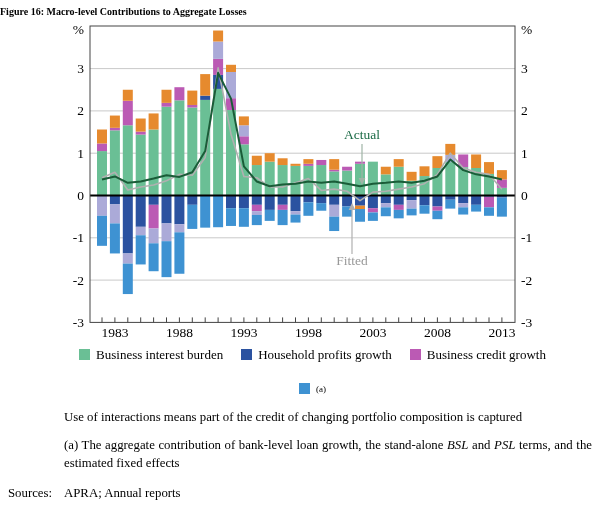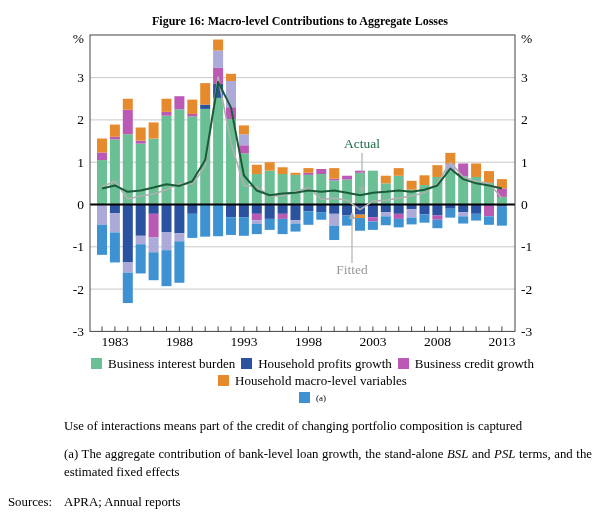--- a/index.html
+++ b/index.html
@@ -5,35 +5,35 @@
   html,body{margin:0;padding:0;background:#ffffff;}
   .figure{
     position:relative;
     width:600px;height:515px;
     background:#ffffff;
     font-family:"Liberation Serif","DejaVu Serif",serif;
     color:#000;
     overflow:hidden;
   }
   .title{
-    text-align:center;font-weight:bold;font-size:12px;
-    padding-top:12px;line-height:18px;
+    font-weight:bold;font-size:10px;
+    padding-top:3px;line-height:18px;
   }
   .subtitle{
     text-align:center;font-size:15px;line-height:18px;
   }
   .chart-wrap{position:relative;width:600px;height:325px;}
   svg{display:block;}
   .legend{
     width:600px;margin-top:0px;
     font-size:13px;
   }
   .legend-row{
     display:flex;justify-content:center;align-items:center;
-    gap:6px;height:17px;padding-left:25px;
+    gap:18px;height:17px;padding-left:25px;
   }
   .legend-item{display:flex;align-items:center;gap:6px;white-space:nowrap;}
   .swatch{width:11px;height:11px;display:inline-block;}
   .legend-sup{font-size:9px;vertical-align:super;line-height:0;}
   .notes{
     margin-top:12px;
     padding:0 8px 0 8px;
     font-size:12.8px;line-height:1.4;
     display:grid;grid-template-columns:48px 1fr;column-gap:8px;
   }
@@ -298,24 +298,20 @@
         <span class="legend-item">
           <span class="swatch" style="background: rgb(43, 82, 160);"></span>
           <span>Household profits growth</span>
         </span>
         <span class="legend-item">
           <span class="swatch" style="background: rgb(187, 90, 180);"></span>
           <span>Business credit growth</span>
         </span>
       </div>
       <div class="legend-row">
-        <span class="legend-item">
-          <span class="swatch" style="background: rgb(230, 138, 46);"></span>
-          <span>Household macro-level variables</span>
-        </span>
       </div>
       <div class="legend-row">
         <span class="legend-item">
           <span class="swatch" style="background: rgb(62, 146, 210);"></span>
           <span class="legend-sup">(a)</span>
         </span>
       </div>
     </div>
 
   <div class="notes">

